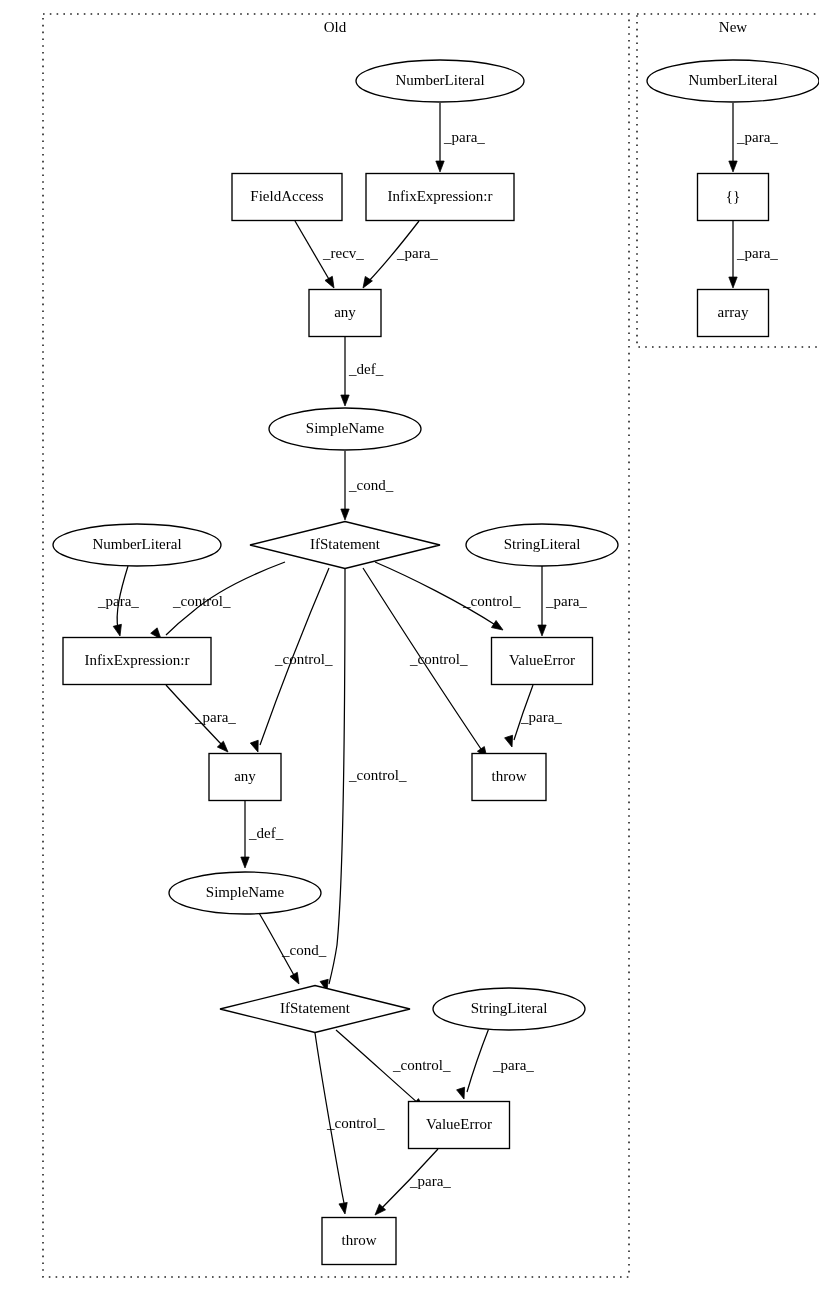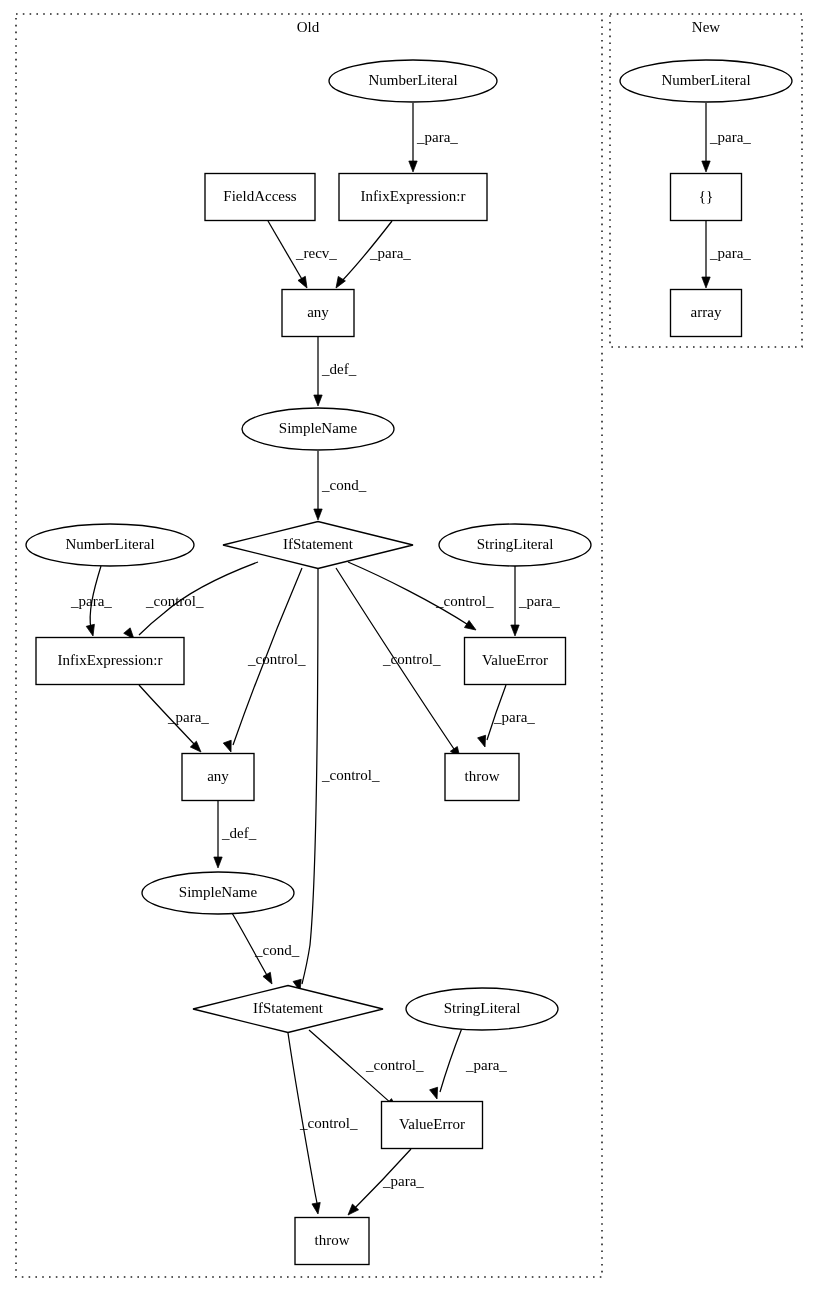--- a/index.html
+++ b/index.html
@@ -10,20 +10,21 @@
   body {
     width: 819px;
     height: 1292px;
     font-family: "Liberation Serif", "DejaVu Serif", serif;
     overflow: hidden;
   }
   #graph-root {
     position: relative;
     width: 661px;
     height: 1292px;
+    margin-left: 27px;
   }
   svg#graph-svg {
     display: block;
     width: 819px;
     height: 1292px;
   }
   .cluster-box {
     fill: none;
     stroke: #222222;
     stroke-width: 1.6;

